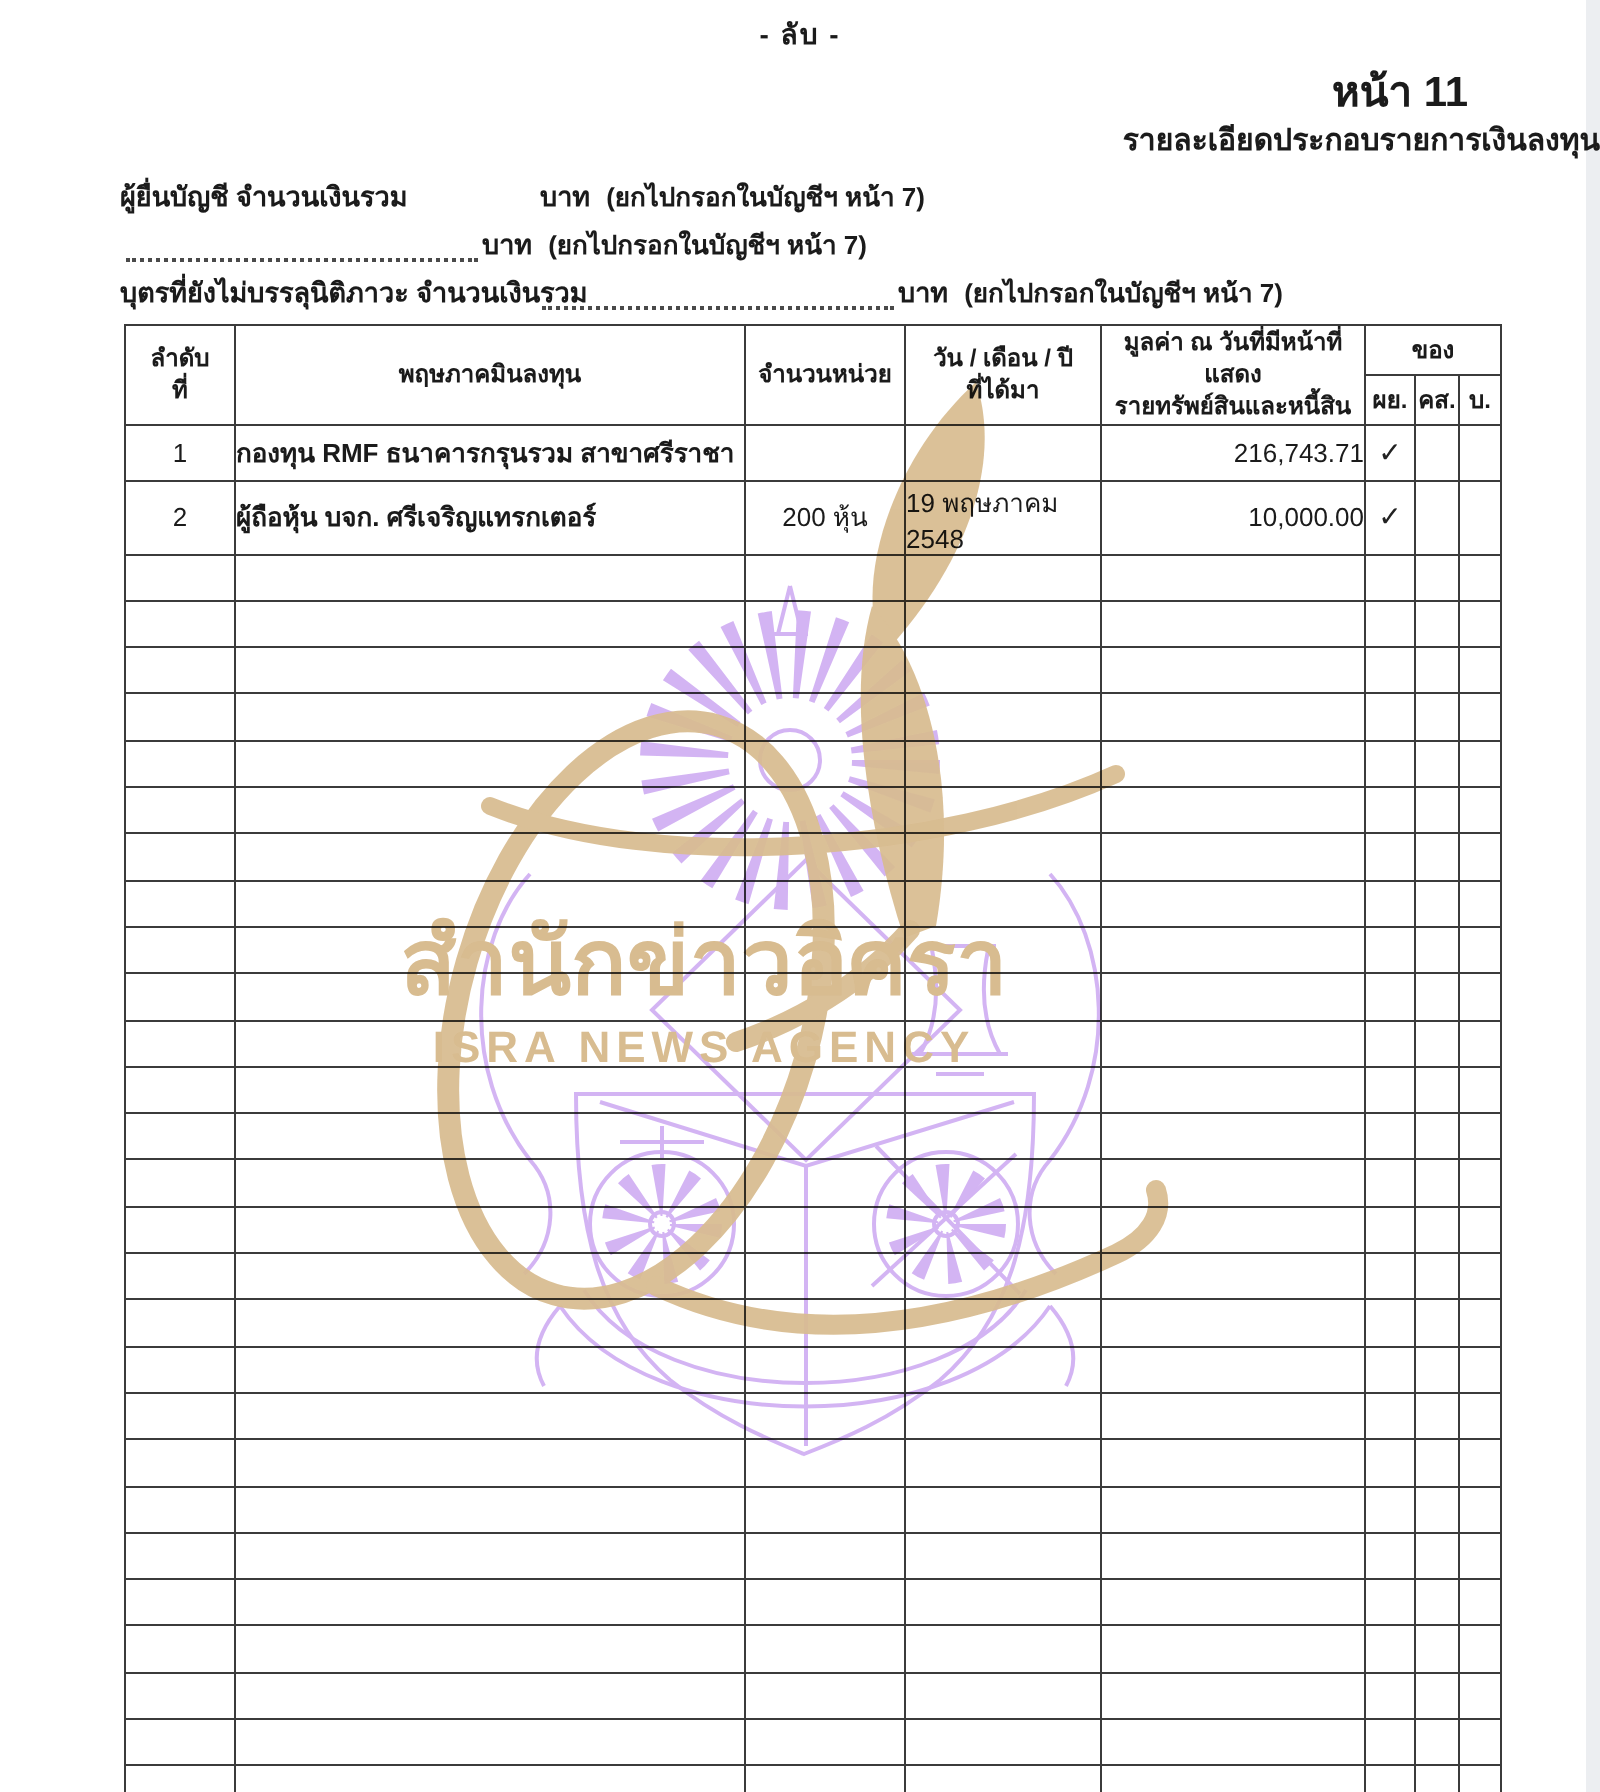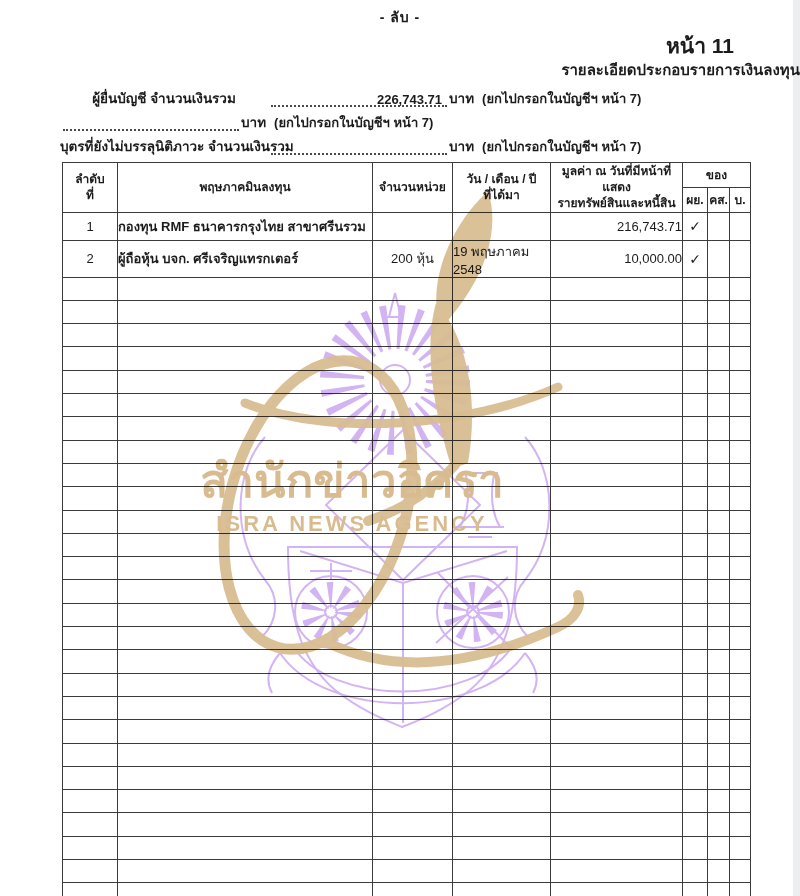--- a/index.html
+++ b/index.html
@@ -9,21 +9,21 @@
     font-family:"Liberation Sans","DejaVu Sans",sans-serif;
   }
   .right-strip{position:absolute;top:0;right:0;width:7px;height:896px;background:#eceef1;}
   .classification{position:absolute;top:6px;left:0;right:0;text-align:center;
     font-size:14px;font-weight:bold;letter-spacing:1px;}
   .page-number{position:absolute;top:29px;left:666px;font-size:21px;font-weight:bold;}
   .doc-title{position:absolute;top:58px;left:0;right:0;text-align:right;
     font-size:15px;font-weight:bold;}
   .summary{position:absolute;top:85px;left:60px;width:660px;}
   .summary-line{display:flex;align-items:flex-end;height:24px;font-size:13.5px;}
-  .s-label{width:208px;text-align:center;font-weight:bold;white-space:nowrap;}
+  .s-label{width:208px;text-align:left;font-weight:bold;white-space:nowrap;}
   .s-dots{position:relative;width:176px;height:17px;margin:0 0 2px 3px;
     border-bottom:2px dotted #4a4a4a;}
   .s-amount{position:absolute;right:5px;bottom:-2px;font-size:13px;font-weight:bold;white-space:nowrap;}
   .s-unit{margin-left:2px;font-weight:bold;white-space:nowrap;}
   .s-note{margin-left:8px;font-weight:bold;white-space:nowrap;font-size:13px;}
 
   table.inv{position:absolute;left:62px;top:162px;width:688px;
     border-collapse:collapse;table-layout:fixed;}
   table.inv th,table.inv td{border:1px solid #3b3b3b;padding:0;overflow:hidden;}
   table.inv thead th{font-size:12px;font-weight:bold;text-align:center;
@@ -48,23 +48,20 @@
 
 <div class="right-strip"></div>
 
 <div class="classification">- ลับ -</div>
 <div class="page-number">หน้า 11</div>
 <div class="doc-title">รายละเอียดประกอบรายการเงินลงทุน</div>
 
 <div class="summary">
   <div class="summary-line">
     <span class="s-label">ผู้ยื่นบัญชี  จำนวนเงินรวม</span>
-    <span class="s-dots">
-      <span class="s-amount">226,743.71</span>
-    </span>
     <span class="s-unit">บาท</span>
     <span class="s-note">(ยกไปกรอกในบัญชีฯ หน้า 7)</span>
   </div>
   <div class="summary-line">
     <span class="s-dots">
       <span class="s-amount"></span>
     </span>
     <span class="s-unit">บาท</span>
     <span class="s-note">(ยกไปกรอกในบัญชีฯ หน้า 7)</span>
   </div>
@@ -103,21 +100,21 @@
     </tr>
     <tr class="h2">
       <th>ผย.</th>
       <th>คส.</th>
       <th>บ.</th>
     </tr>
   </thead>
   <tbody>
       <tr class="data-row">
         <td class="c-no">1</td>
-        <td class="c-type">กองทุน RMF ธนาคารกรุงไทย สาขาศรีนรวม</td>
+        <td class="c-type">กองทุน RMF ธนาคารกรุนรวม สาขาศรีราชา</td>
         <td class="c-units"></td>
         <td class="c-date"></td>
         <td class="c-value">216,743.71</td>
         <td class="c-of">✓</td>
         <td class="c-of"></td>
         <td class="c-of"></td>
       </tr>
       <tr class="data-row">
         <td class="c-no">2</td>
         <td class="c-type">ผู้ถือหุ้น บจก. ศรีเจริญแทรกเตอร์</td>

